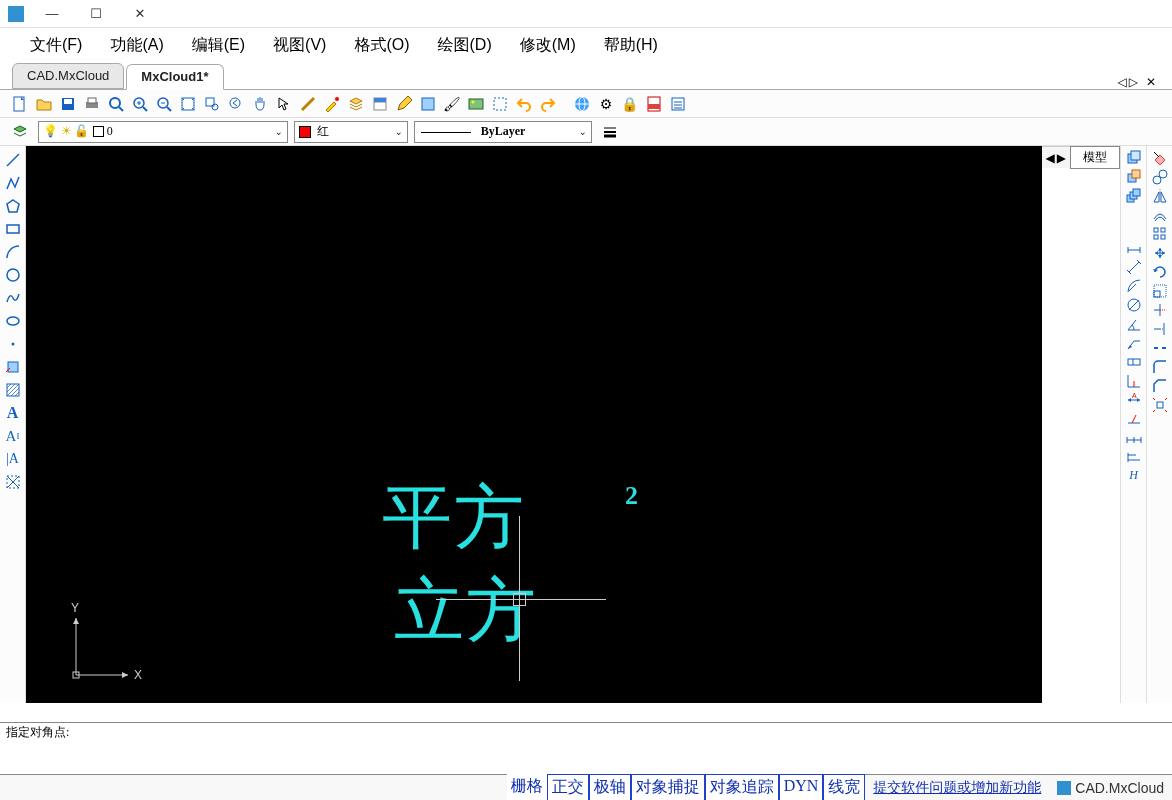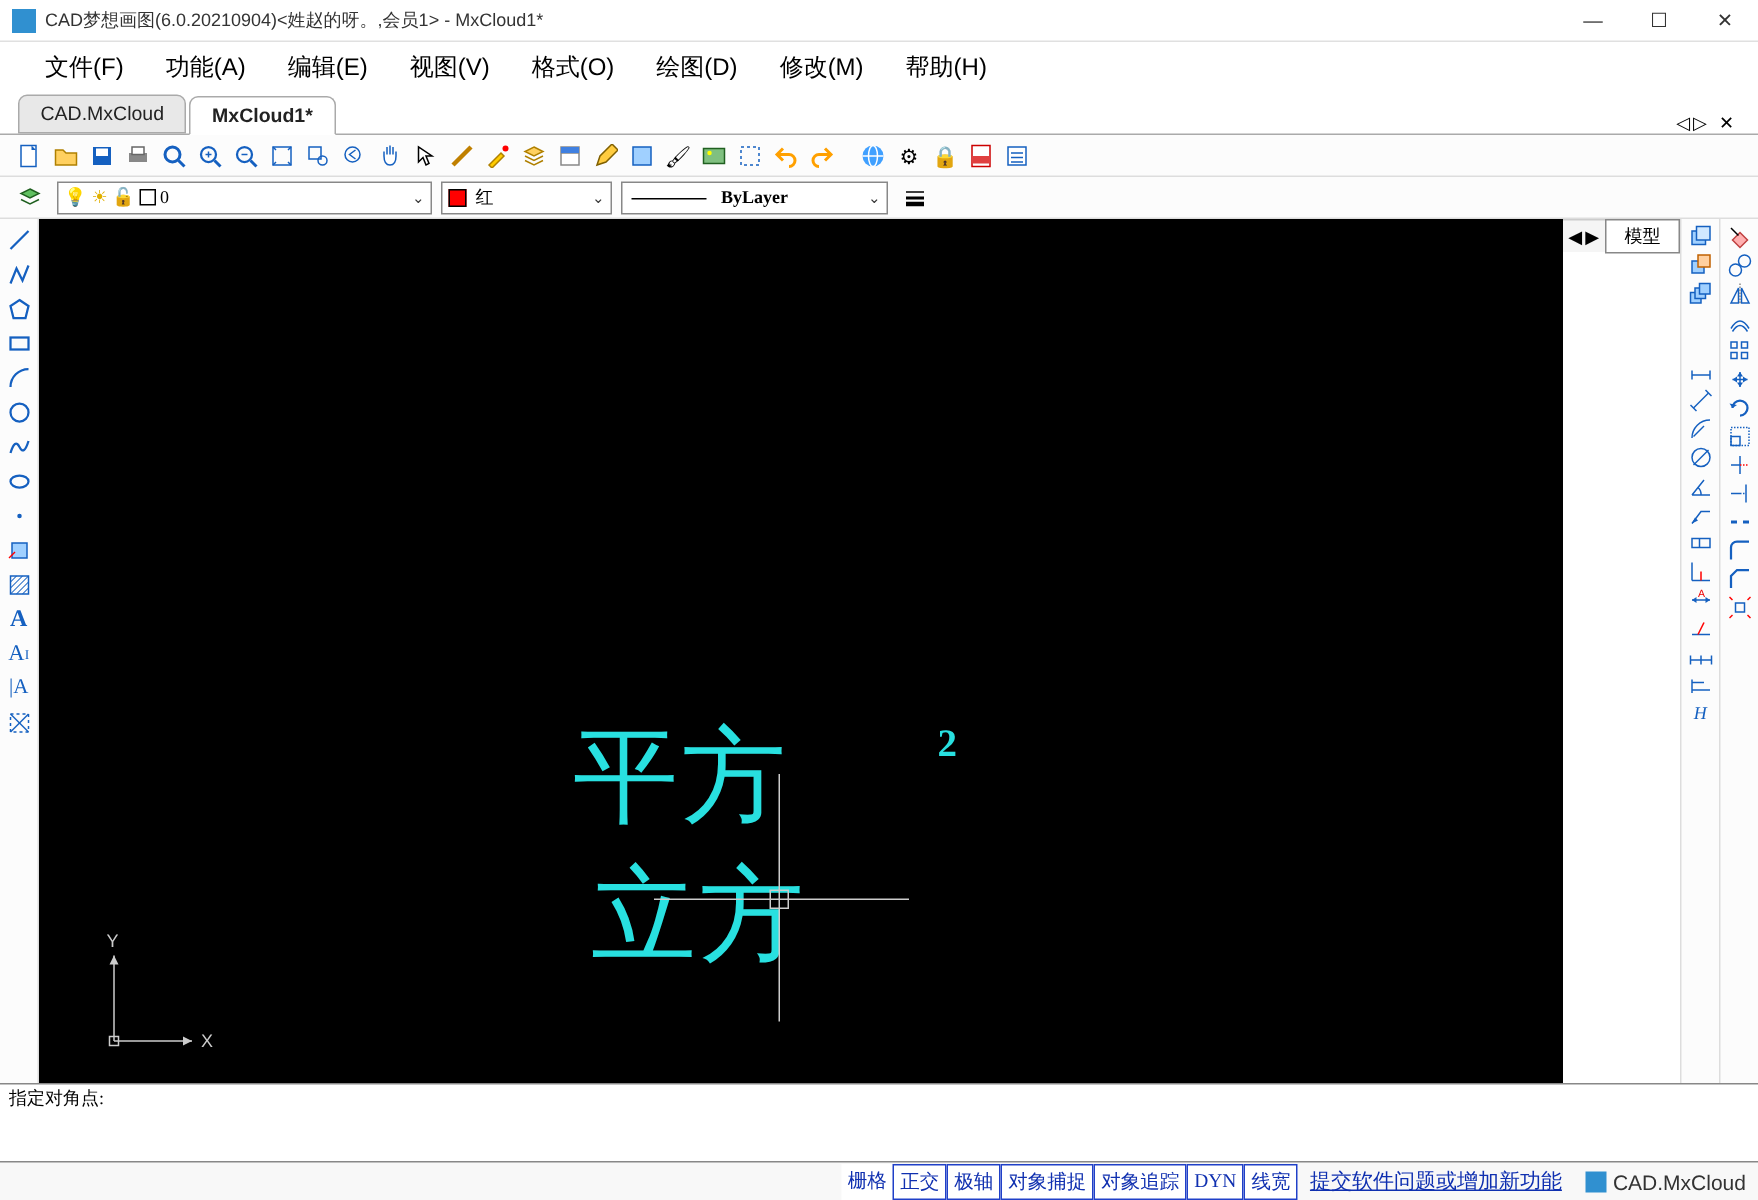--- a/index.html
+++ b/index.html
@@ -36,39 +36,38 @@
 .crosshair-v { position:absolute; top:370px; left:493px; width:1px; height:165px; background:#ccc; }
 .crosshair-box { position:absolute; top:447px; left:487px; width:13px; height:13px; border:1px solid #ccc; }
 .ucs { position:absolute; left:42px; bottom:18px; color:#ccc; font-family:Arial; font-size:12px; pointer-events:none; }
 .ucs svg { overflow:visible; }
 .scale-bar { position:absolute; right:20px; bottom:18px; color:#888; font-size:12px; font-family:Arial; text-align:center; }
 .scale-bar .seg { width:90px; height:4px; background:#666; display:inline-block; }
 .scale-bar .seg.alt { background:#aaa; }
 .hscroll-row { height:22px; display:flex; align-items:center; background:#f5f5f5; border-top:1px solid #ccc; }
 .hscroll-row .arrows { padding:0 4px; display:flex; gap:2px; }
 .hscroll-row .tab { padding:2px 12px; border:1px solid #888; background:#fff; font-size:12px; font-family:"SimSun"; }
-.cmdwin { height:52px; border-top:1px solid #888; background:#fff; font-family:"SimSun"; font-size:12px; padding:2px 6px; line-height:15px; overflow:hidden; }
+.cmdwin { height:52px; border-top:1px solid #888; background:#fff; font-family:"SimSun"; font-size:12px; padding:2px 6px; line-height:15px; overflow:hidden;margin-top:19px; }
 .cmdline { white-space:pre; }
 .caret { display:inline-block; width:1px; height:12px; background:#000; vertical-align:middle; margin-left:2px; }
 .statusbar { height:26px; border-top:1px solid #888; display:flex; align-items:center; background:#f8f8f8; font-size:14px; font-family:Arial; }
 .coord { padding:0 8px; font-family:Arial; font-size:17px; flex:0 0 380px; }
 .snap-btns { display:flex; gap:0px; margin-left:auto; }
-.snap-btn { padding:2px 4px; border:1px solid #2040c8; color:#1030b0; font-size:13px; font-family:"SimSun"; background:#fff; }
+.snap-btn { padding:2px 4px; border:1px solid #2040c8; color:#1030b0; font-size:16px; font-family:"SimSun"; background:#fff; }
 .snap-btn.off { border:none; color:#1030b0; }
 .feedback { color:#1030b0; text-decoration:underline; padding:0 8px; font-size:14px; font-family:"SimSun"; }
 .brand { padding:0 8px; font-size:14px; font-family:Arial; display:flex; align-items:center; gap:4px; color:#333; }
 .brand .bl { width:14px;height:14px;background:#3090d0; }
 svg { display:block; }
 </style>
 </head>
 <body>
 
 <div class="titlebar">
   <div class="logo"></div>
-  <div class="title">CAD梦想画图(6.0.20210904)&lt;姓赵的呀。,会员1&gt; - MxCloud1*</div>
   <div class="winbtn">—</div>
   <div class="winbtn">☐</div>
   <div class="winbtn">✕</div>
 </div>
 
 <div class="menubar">
   <div class="mi"><span>文件(F)</span></div>
   <div class="mi"><span>功能(A)</span></div>
   <div class="mi"><span>编辑(E)</span></div>
   <div class="mi"><span>视图(V)</span></div>

